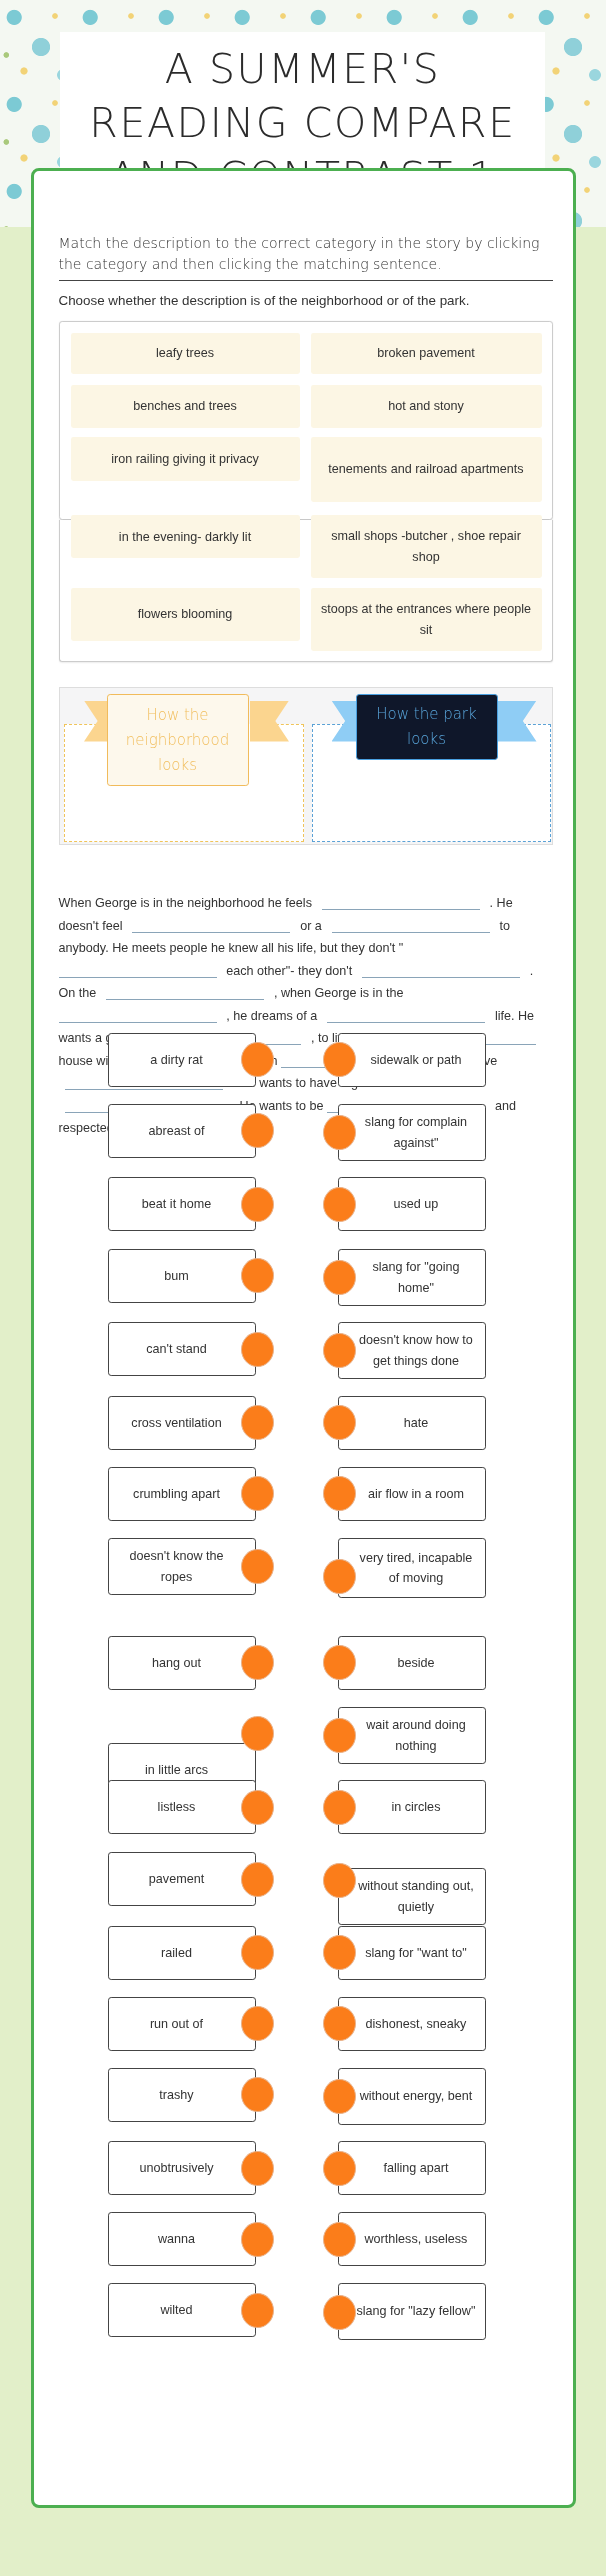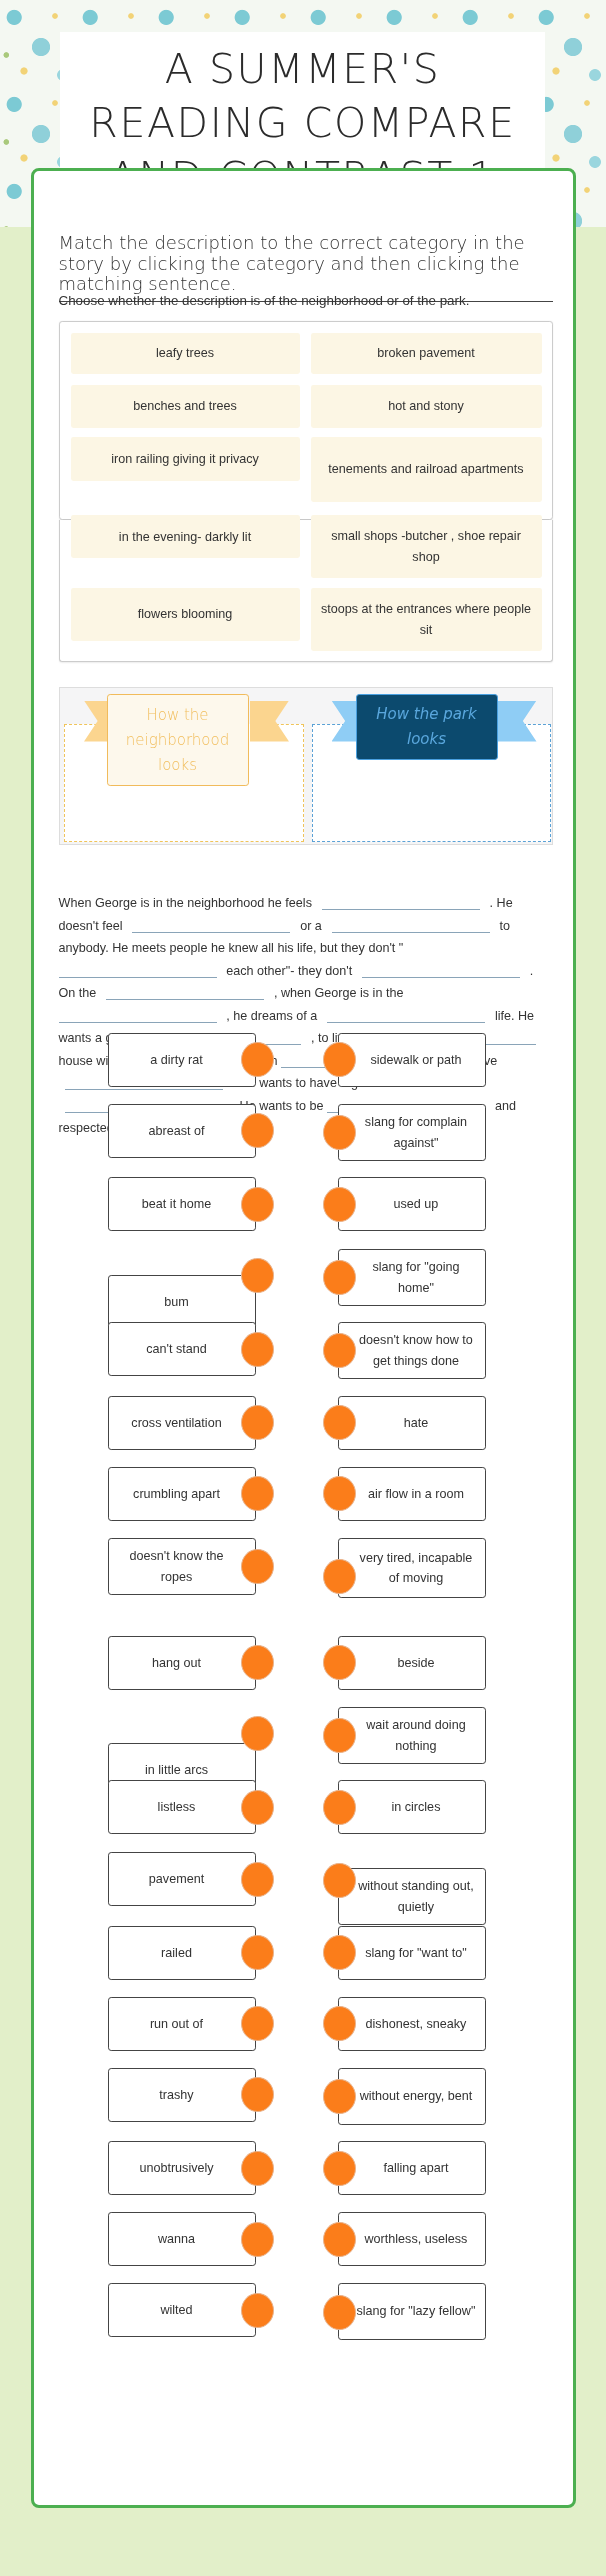--- a/index.html
+++ b/index.html
@@ -42,21 +42,21 @@
     }
     .main-card {
       position: absolute; left: 31px; top: 168px; width: 545px; height: 2340px;
       background: #fff;
       border: 3.2px solid #4caf50;
       border-radius: 8px;
     }
     .instructions {
       position: absolute; left: 24.5px; top: 62px; width: 494px;
       font-family: "DejaVu Sans", sans-serif;
-      font-size: 18px; line-height: 20.5px;
+      font-size: 14px; line-height: 20.5px;
       color: #333;
       padding-bottom: 6.3px;
       border-bottom: 1.6px solid #444;
       font-weight: 300;
     }
     .subprompt {
       position: absolute; left: 24.5px; top: 122px;
       font-size: 13.4px; color: #333;
     }
     .sort-box {
@@ -87,21 +87,21 @@
     .ribbon .tail { position: absolute; top: 0; width: 39px; height: 41px; }
     .ribbon .tail.l { left: 0; clip-path: polygon(0 0, 100% 0, 100% 100%, 0 100%, 35% 50%); }
     .ribbon .tail.r { right: 0; clip-path: polygon(0 0, 100% 0, 65% 50%, 100% 100%, 0 100%); }
     .badge {
       position: absolute; top: 6.3px; border: 1.6px solid; border-radius: 3.2px;
       text-align: center; font-family: "DejaVu Sans", sans-serif; font-weight: 300;
       font-size: 15px; line-height: 25px; display: flex; align-items: center; justify-content: center;
       cursor: pointer;
     }
     .badge.orange { left: 47px; width: 142px; height: 92px; background: #fdf8ec; border-color: #f1bb5b; color: #f1be5e; }
-    .badge.blue { left: 296px; width: 142px; height: 66px; background: #0c4a6e; border-color: #4aa0e0; color: #5aa7dd; font-style: italic; }
+    .badge.blue { left: 296px; width: 142px; height: 66px; background: #0f172a; border-color: #4aa0e0; color: #5aa7dd; }
     .ribbon.orange { left: 24.5px; }
     .ribbon.orange .tail { background: #fbd58f; }
     .ribbon.blue { left: 272px; }
     .ribbon.blue .tail { background: #8fcdf5; }
 
     .cloze {
       position: absolute; left: 24.5px; top: 721px; width: 494px;
       font-size: 12.6px; line-height: 22.5px; color: #333;
     }
     .blank {
@@ -210,21 +210,21 @@
       <div class="dot" style="left: 207px; top: 871px;"></div>
       <div class="dot" style="left: 289px; top: 871px;"></div>
       <div class="m-card left" style="top: 933px; height: 54px;">abreast of</div>
       <div class="m-card right" style="top: 933px; height: 57px;">slang for complain against"</div>
       <div class="dot" style="left: 207px; top: 942px;"></div>
       <div class="dot" style="left: 289px; top: 944px;"></div>
       <div class="m-card left" style="top: 1006px; height: 54px;">beat it home</div>
       <div class="m-card right" style="top: 1006px; height: 54px;">used up</div>
       <div class="dot" style="left: 207px; top: 1016px;"></div>
       <div class="dot" style="left: 289px; top: 1016px;"></div>
-      <div class="m-card left" style="top: 1078px; height: 54px; margin-top: 26px;">bum</div>
+      <div class="m-card left" style="top: 1078px; height: 54px;">bum</div>
       <div class="m-card right" style="top: 1078px; height: 57px;">slang for "going home"</div>
       <div class="dot" style="left: 207px; top: 1087px;"></div>
       <div class="dot" style="left: 289px; top: 1089px;"></div>
       <div class="m-card left" style="top: 1151px; height: 54px;">can't stand</div>
       <div class="m-card right" style="top: 1151px; height: 57px;">doesn't know how to get things done</div>
       <div class="dot" style="left: 207px; top: 1161px;"></div>
       <div class="dot" style="left: 289px; top: 1162px;"></div>
       <div class="m-card left" style="top: 1225px; height: 54px;">cross ventilation</div>
       <div class="m-card right" style="top: 1225px; height: 54px;">hate</div>
       <div class="dot" style="left: 207px; top: 1234px;"></div>

